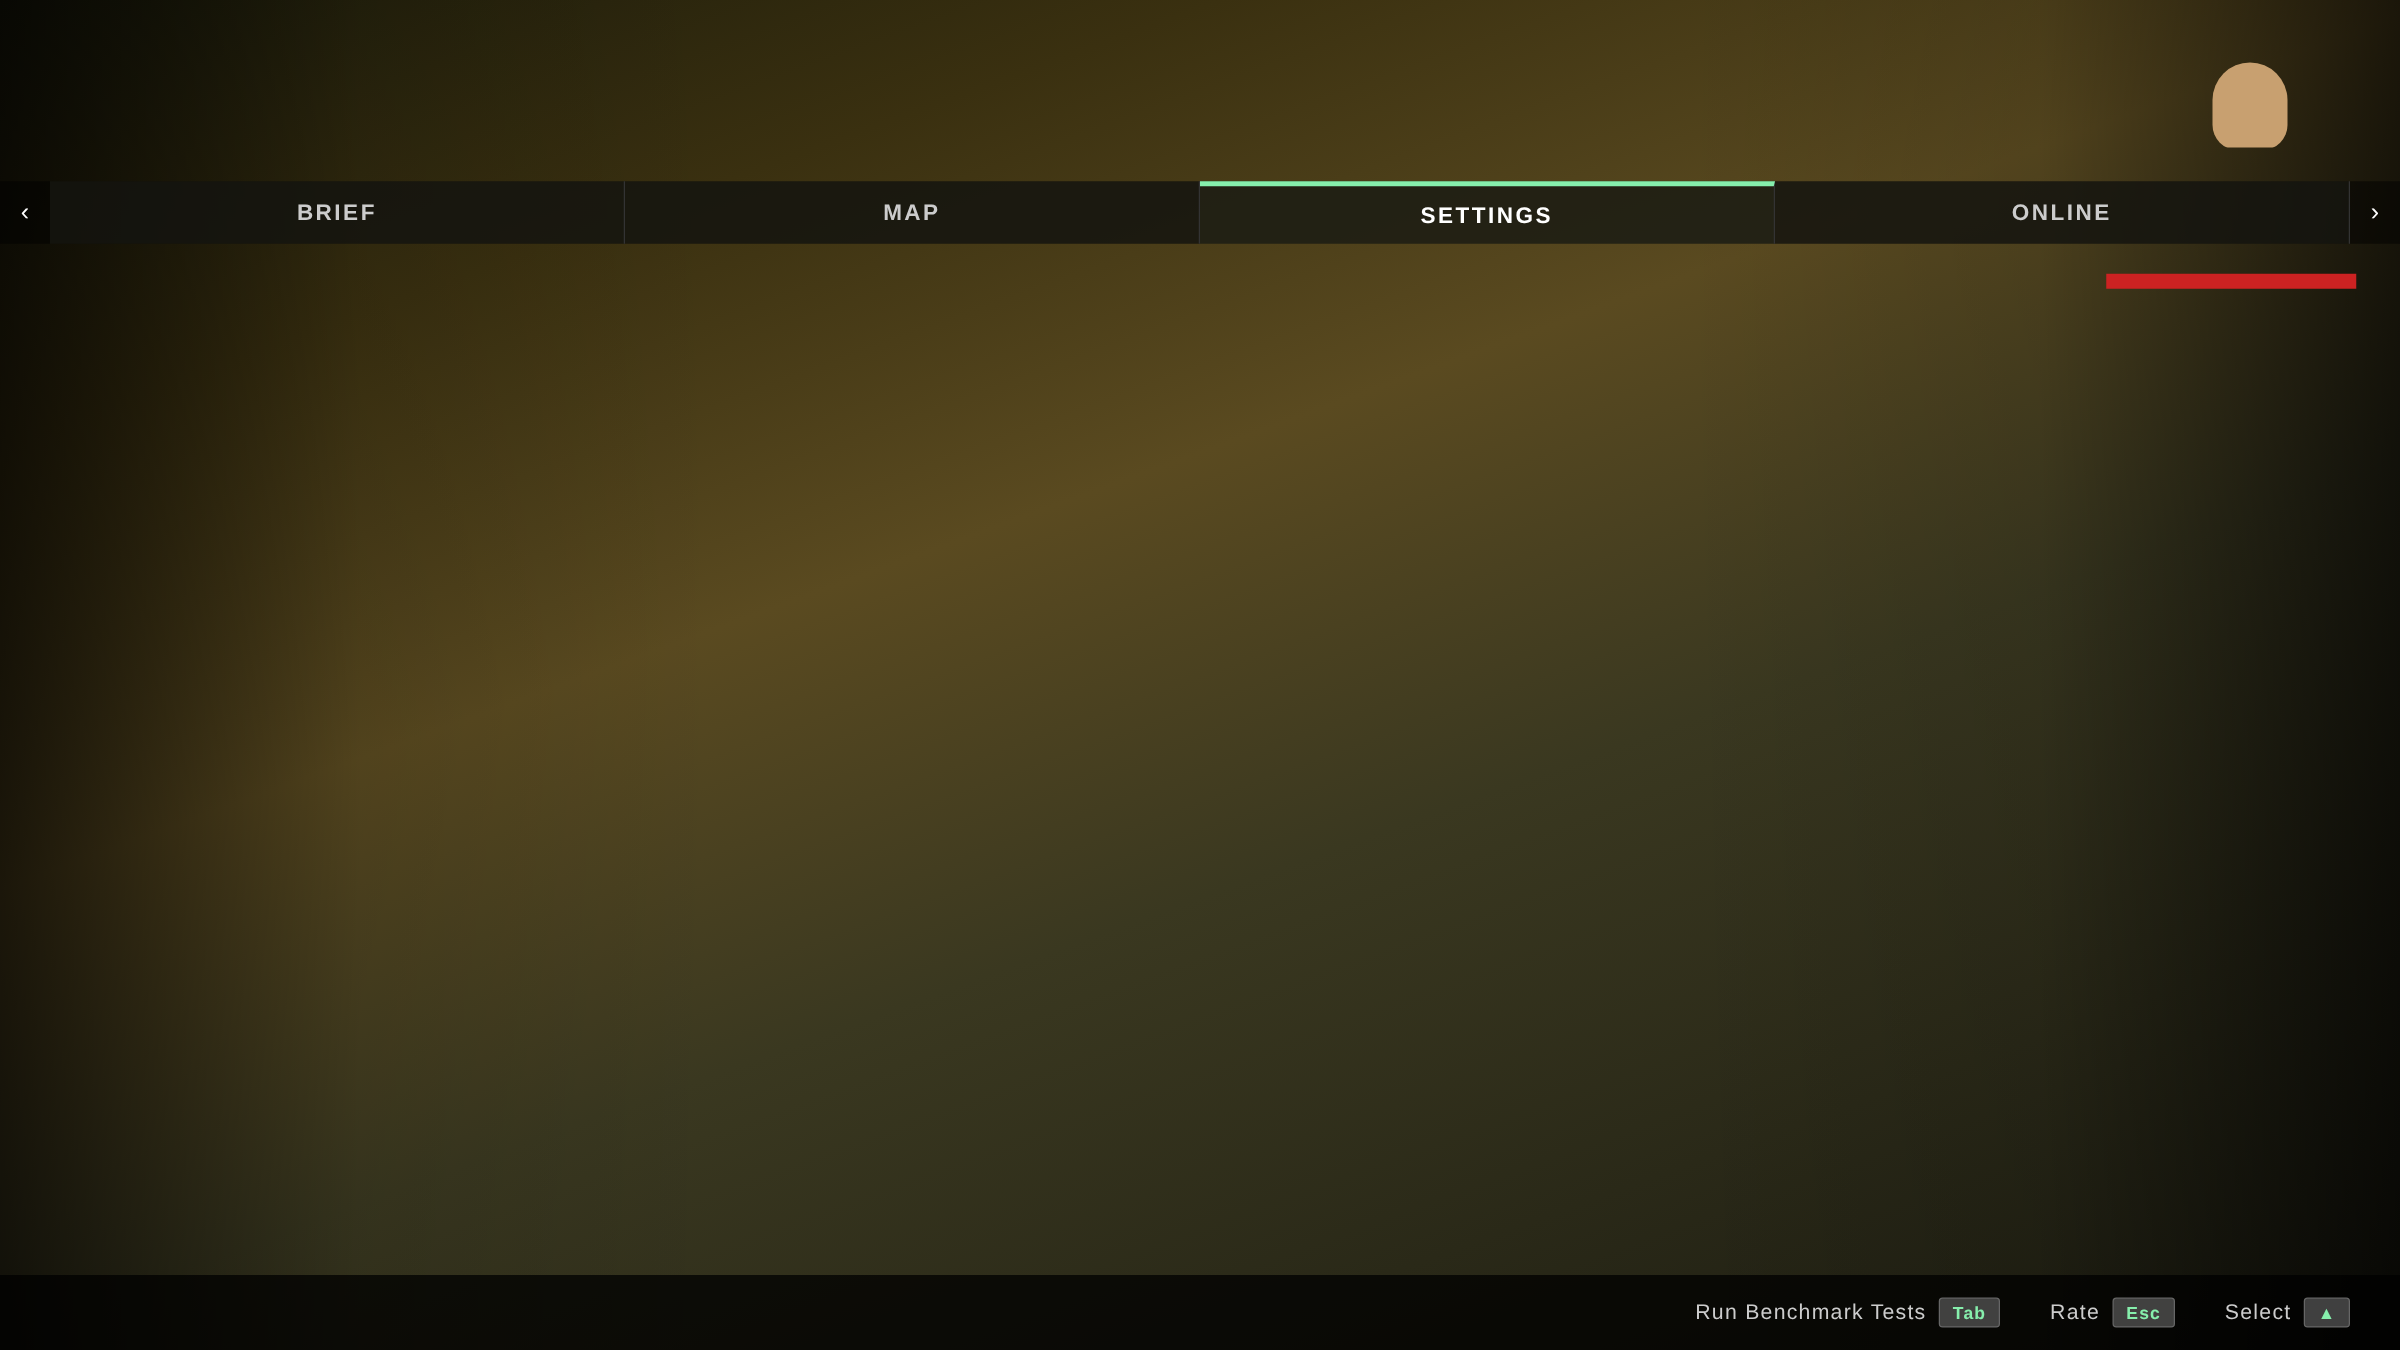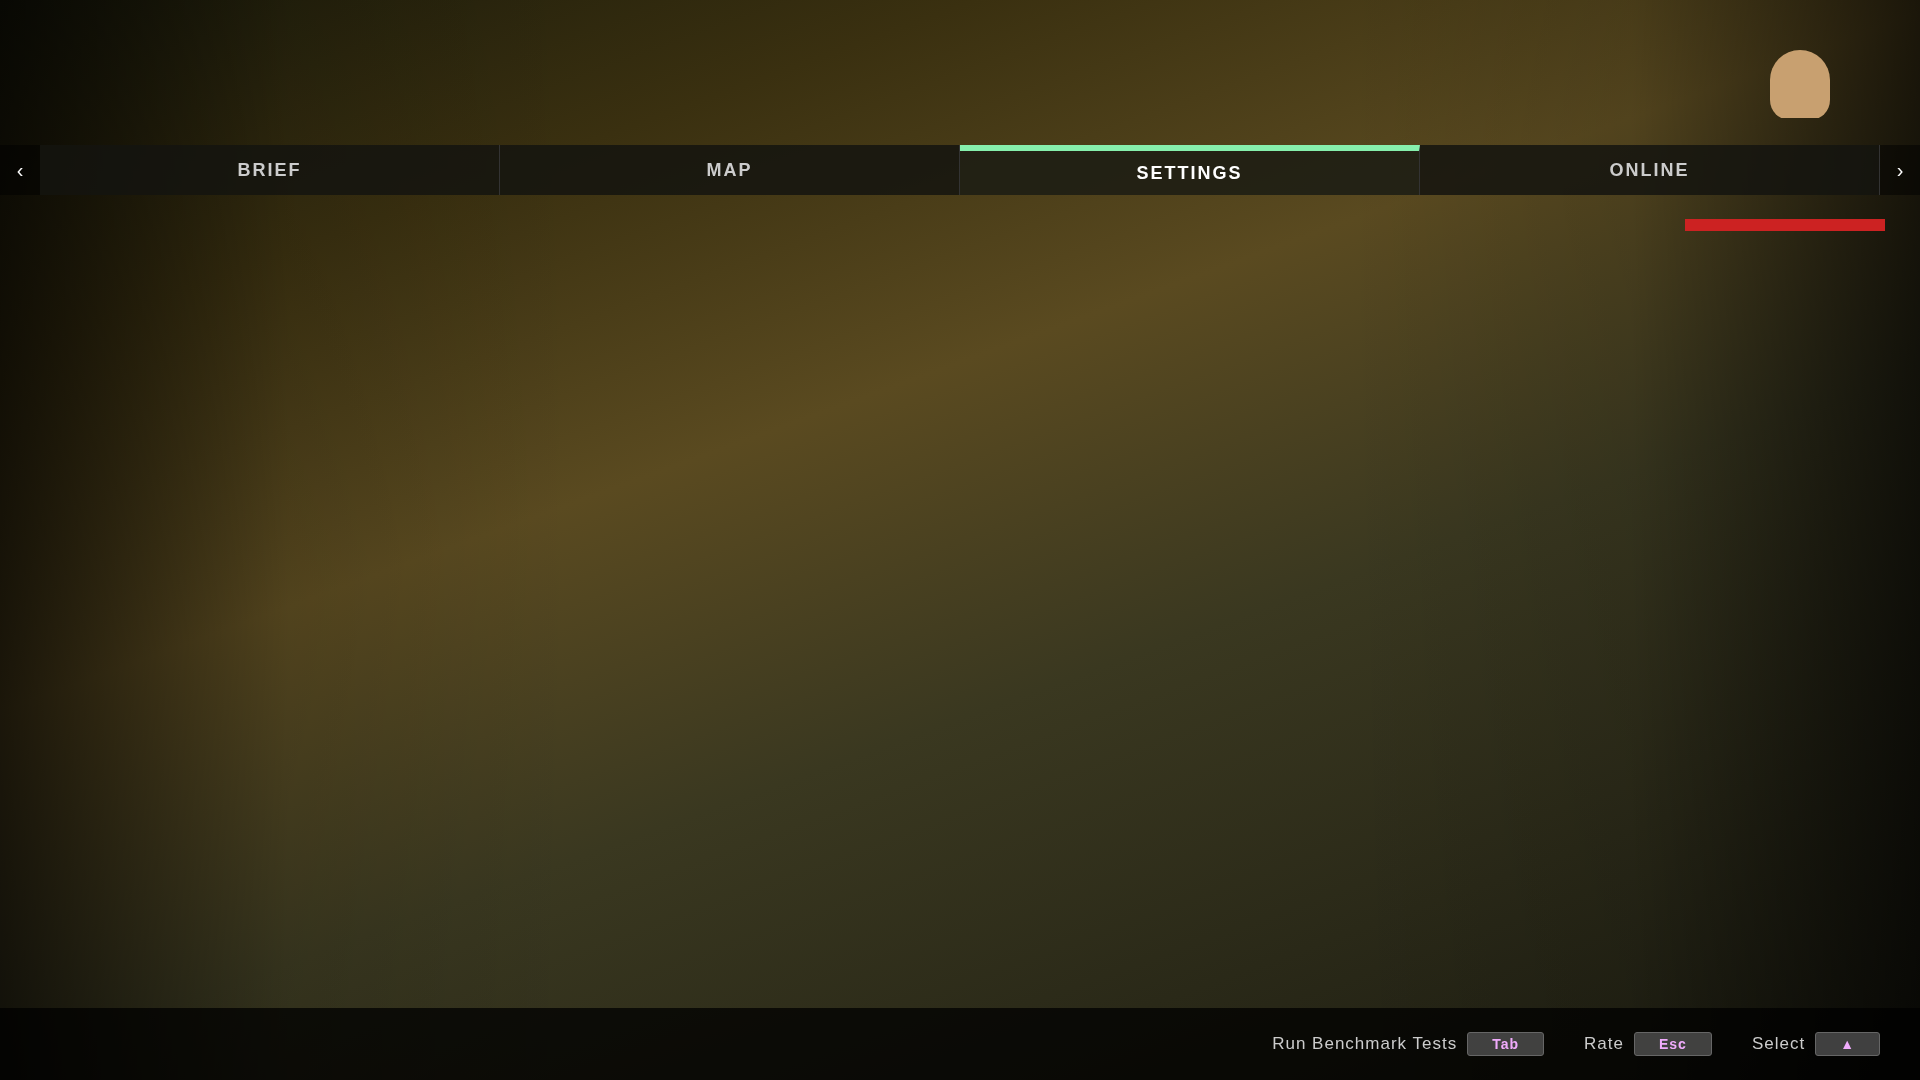--- a/index.html
+++ b/index.html
@@ -139,21 +139,21 @@
       font-size: 18px;
       font-weight: bold;
       letter-spacing: 2px;
       cursor: pointer;
       border-right: 1px solid #333;
     }
 
     .tab.active {
       background: rgba(30,30,20,0.9);
       color: #fff;
-      border-top: 6px solid #86efac;
+      border-top: 4px solid #86efac;
       border-bottom: none;
     }
 
     
     .content-area {
       display: flex;
       margin: 0;
       height: 580px;
     }
 
@@ -247,43 +247,43 @@
       height: 20px;
       border-bottom: 1px solid rgba(255,255,255,0.05);
     }
 
     
     .bottom-bar {
       position: absolute;
       bottom: 0;
       left: 0;
       right: 0;
-      height: 72px;
+      height: 60px;
       background: rgba(0,0,0,0.75);
       display: flex;
       align-items: center;
       justify-content: flex-end;
       padding: 0 40px;
       gap: 40px;
     }
 
     .bottom-action {
       display: flex;
       align-items: center;
       gap: 10px;
       color: #ccc;
       font-size: 17px;
       letter-spacing: 1px;
     }
 
     .key-badge {
       background: rgba(80,80,80,0.8);
       border: 1px solid #666;
-      color: #f0abfc;
-      padding: 3px 24px;
+      color: #86efac;
+      padding: 3px 10px;
       font-size: 14px;
       font-weight: bold;
       border-radius: 3px;
     }
   </style>
 </head>
 <body>
 
 <div class="main-container">
   <div class="bg"></div>

